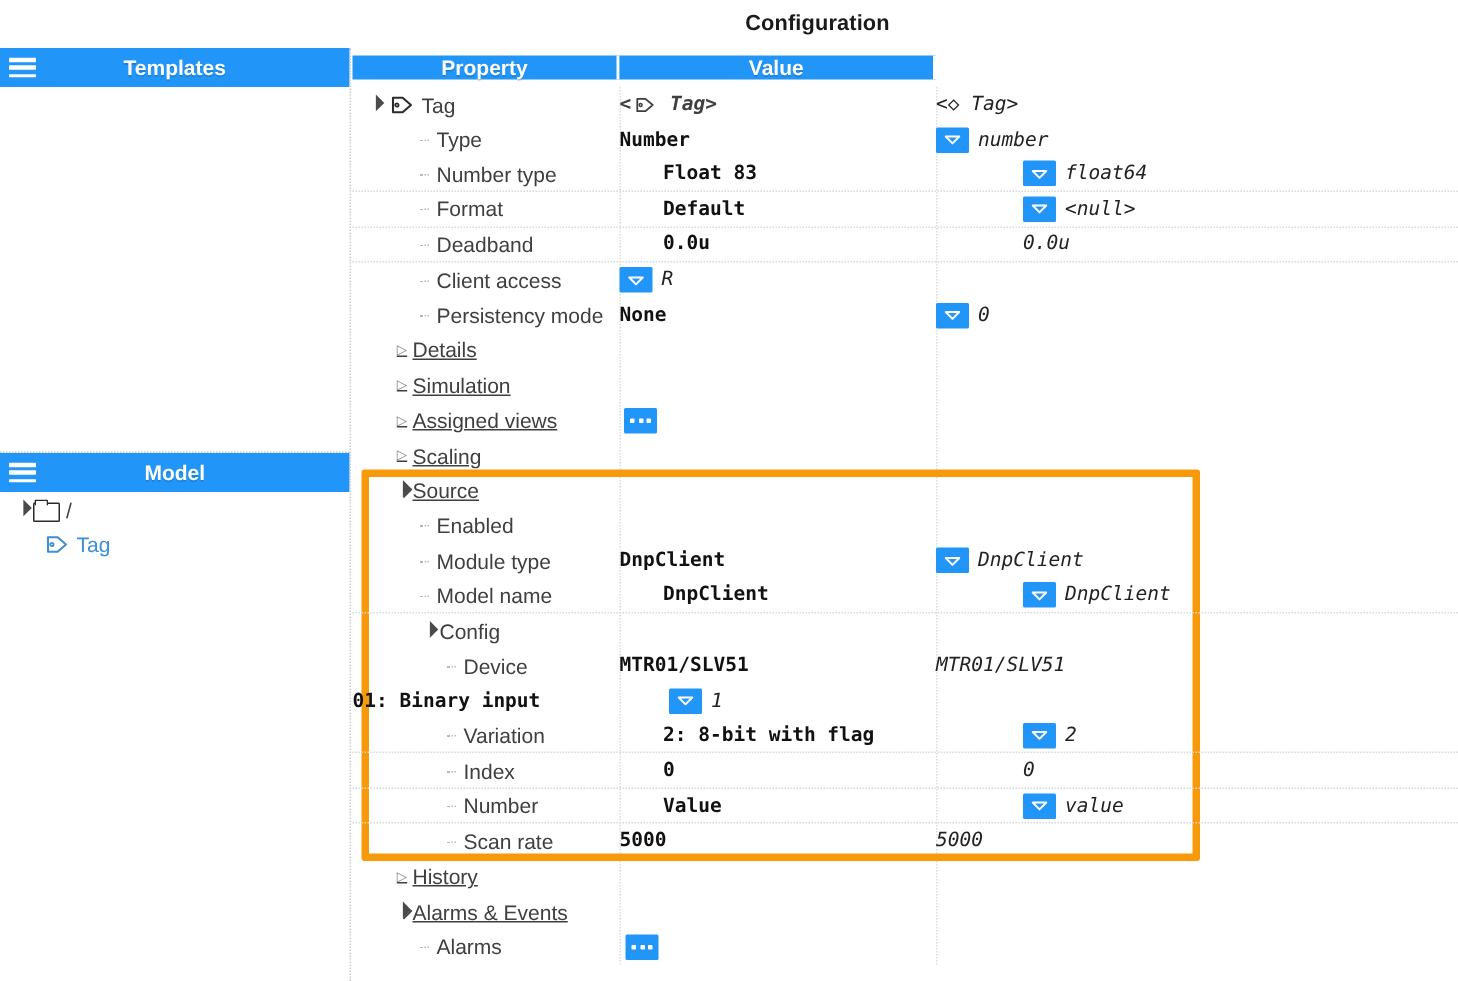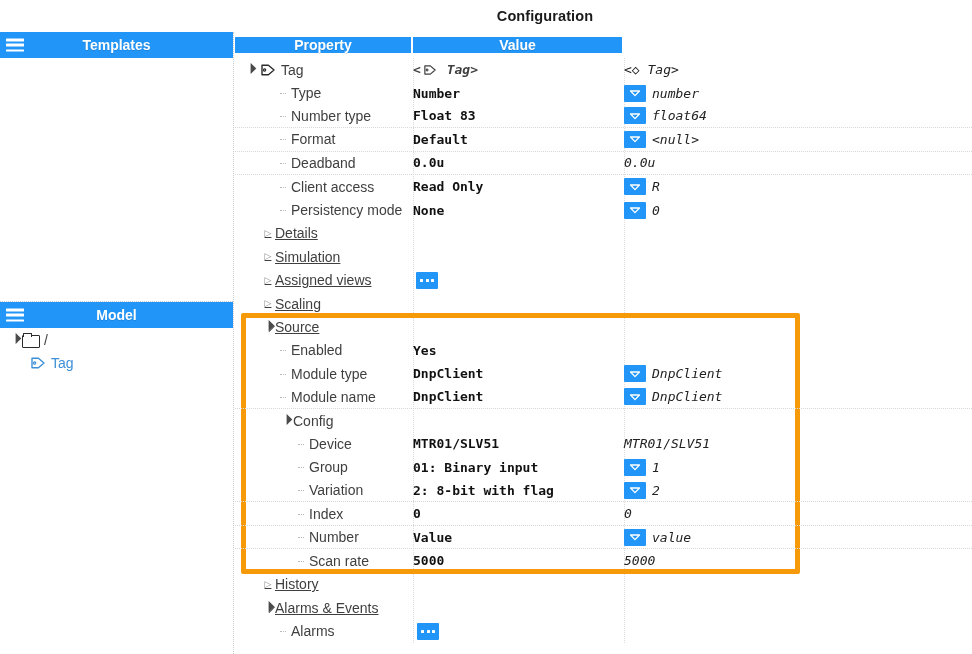--- a/index.html
+++ b/index.html
@@ -85,21 +85,21 @@
   .gh-prop  { width: 178px; }
   .gh-value { width: 211px; }
   .gh-rest  { flex: 1; border-right: none; }
 
   .grid-body { position: relative; }
 
   .row {
     display: flex; align-items: center; height: 23.4px;
     font-size: 14px; position: relative;
   }
-  .row.dotted { border-bottom: 1px dotted #d8d8d8; }
+  .row.dotted { border-bottom: 1px dotted #d8d8d8; gap: 29px; }
 
   .c-prop {
     width: 178px; display: flex; align-items: center; height: 100%;
     color: #3f3f3f; white-space: nowrap; position: relative;
   }
   .c-value {
     width: 211px; height: 100%; display:flex; align-items:center;
     font-family: "DejaVu Sans Mono", monospace; font-size: 13px;
     font-weight: bold; color: #111; white-space: nowrap;
   }
@@ -310,23 +310,20 @@
           </div>
           <div class="c-third">
             <span class="third-text nobtn">0.0u</span>
           </div>
         </div>
         <div class="row">
           <div class="c-prop indent-3">
             <span class="leaf-dash"></span>
             <span>Client access</span>
           </div>
-          <div class="c-value">
-            <span>Read Only</span>
-          </div>
           <div class="c-third">
             <span class="dd-btn">
               <svg width="12" height="8" viewBox="0 0 12 8">
                 <path d="M1.5 2 L10.5 2 L6 6.6 Z" fill="none" stroke="#ffffff" stroke-width="1.3" stroke-linejoin="round"></path>
               </svg>
             </span>
             <span class="third-text">R</span>
           </div>
         </div>
         <div class="row">
@@ -390,23 +387,20 @@
             <span>Source</span>
           </div>
           <div class="c-value"></div>
           <div class="c-third"></div>
         </div>
         <div class="row">
           <div class="c-prop indent-3">
             <span class="leaf-dash"></span>
             <span>Enabled</span>
           </div>
-          <div class="c-value">
-            <span>Yes</span>
-          </div>
         </div>
         <div class="row">
           <div class="c-prop indent-3">
             <span class="leaf-dash"></span>
             <span>Module type</span>
           </div>
           <div class="c-value">
             <span>DnpClient</span>
           </div>
           <div class="c-third">
@@ -414,21 +408,21 @@
               <svg width="12" height="8" viewBox="0 0 12 8">
                 <path d="M1.5 2 L10.5 2 L6 6.6 Z" fill="none" stroke="#ffffff" stroke-width="1.3" stroke-linejoin="round"></path>
               </svg>
             </span>
             <span class="third-text">DnpClient</span>
           </div>
         </div>
         <div class="row dotted">
           <div class="c-prop indent-3">
             <span class="leaf-dash"></span>
-            <span>Module name</span>
+            <span>Model name</span>
           </div>
           <div class="c-value">
             <span>DnpClient</span>
           </div>
           <div class="c-third">
             <span class="dd-btn">
               <svg width="12" height="8" viewBox="0 0 12 8">
                 <path d="M1.5 2 L10.5 2 L6 6.6 Z" fill="none" stroke="#ffffff" stroke-width="1.3" stroke-linejoin="round"></path>
               </svg>
             </span>
@@ -449,24 +443,20 @@
             <span>Device</span>
           </div>
           <div class="c-value">
             <span>MTR01/SLV51</span>
           </div>
           <div class="c-third">
             <span class="third-text nobtn">MTR01/SLV51</span>
           </div>
         </div>
         <div class="row">
-          <div class="c-prop indent-4">
-            <span class="leaf-dash"></span>
-            <span>Group</span>
-          </div>
           <div class="c-value">
             <span>01: Binary input</span>
           </div>
           <div class="c-third">
             <span class="dd-btn">
               <svg width="12" height="8" viewBox="0 0 12 8">
                 <path d="M1.5 2 L10.5 2 L6 6.6 Z" fill="none" stroke="#ffffff" stroke-width="1.3" stroke-linejoin="round"></path>
               </svg>
             </span>
             <span class="third-text">1</span>

